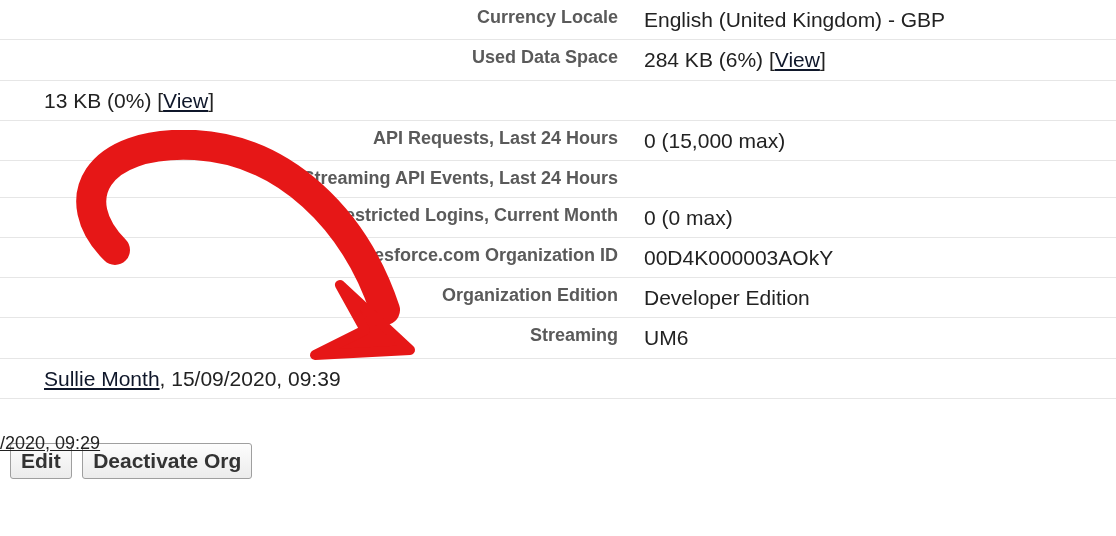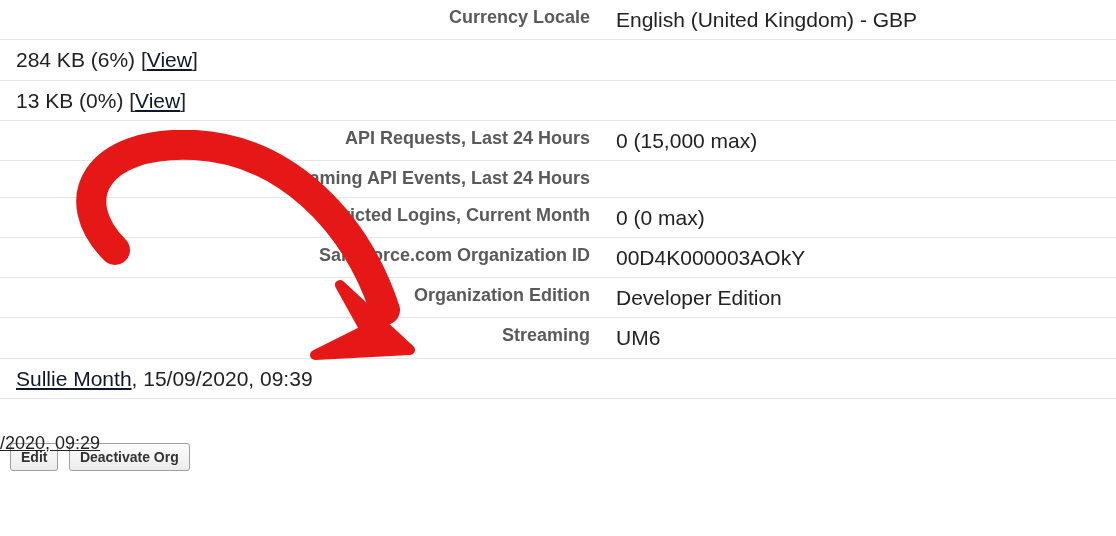--- a/index.html
+++ b/index.html
@@ -1,40 +1,41 @@
 <!DOCTYPE html>
 <html><head>
 <meta charset="utf-8">
 <style>
   html,body{margin:0;padding:0;font-family:Arial,Helvetica,sans-serif;background:#fff;color:#333;font-size:16px;}
   .page{position:relative;width:1116px;height:536px;overflow:hidden;}
   .detail-table{width:100%;border-collapse:collapse;}
-  .detail-row{display:flex;border-bottom:1px solid #e6e6e6;align-items:flex-start;}
+  .detail-row{display:flex;border-bottom:1px solid #e6e6e6;align-items:flex-start;padding-left:28px;}
   .label-col{flex:0 0 590px;text-align:right;padding:6px 10px 6px 0;color:#5a5a5a;font-weight:700;font-size:18px;line-height:1.3;}
   .value-col{flex:1;padding:6px 0 6px 16px;color:#222;font-size:21px;line-height:1.3;}
   .value-col a{color:#0f172a;text-decoration:underline;}
   .bracket{color:#222;}
   .btn-bar{padding:14px 10px;}
-  .btn{background:linear-gradient(#fdfdfd,#ececec);border:1px solid #9f9f9f;border-radius:3px;padding:5px 10px;font-weight:700;font-size:14px;color:#333;cursor:pointer;margin-right:6px;}
+  .btn{background:linear-gradient(#fdfdfd,#ececec);border:1px solid #9f9f9f;border-radius:3px;padding:5px 10px;font-weight:700;font-size:21px;color:#333;cursor:pointer;margin-right:6px;}
   .created-fragment{position:absolute;left:0;top:433px;font-size:18px;color:#222;text-decoration:underline;}
   .arrow-overlay{position:absolute;left:55px;top:130px;width:370px;height:260px;pointer-events:none;}
 </style>
 </head>
 <body>
 
 <div class="page">
 
   <div class="detail-table">
 
     <div class="detail-row">
       <div class="label-col">Currency Locale</div>
       <div class="value-col">English (United Kingdom) - GBP</div>
     </div>
 
     <div class="detail-row">
+      <div class="label-col">Used Data Space</div>
       <div class="value-col">
         <span>284 KB (6%) </span><span class="bracket">[</span><a href="#">View</a><span class="bracket">]</span>
       </div>
     </div>
 
     <div class="detail-row">
       <div class="value-col">
         <span>13 KB (0%) </span><span class="bracket">[</span><a href="#">View</a><span class="bracket">]</span>
       </div>
     </div>

